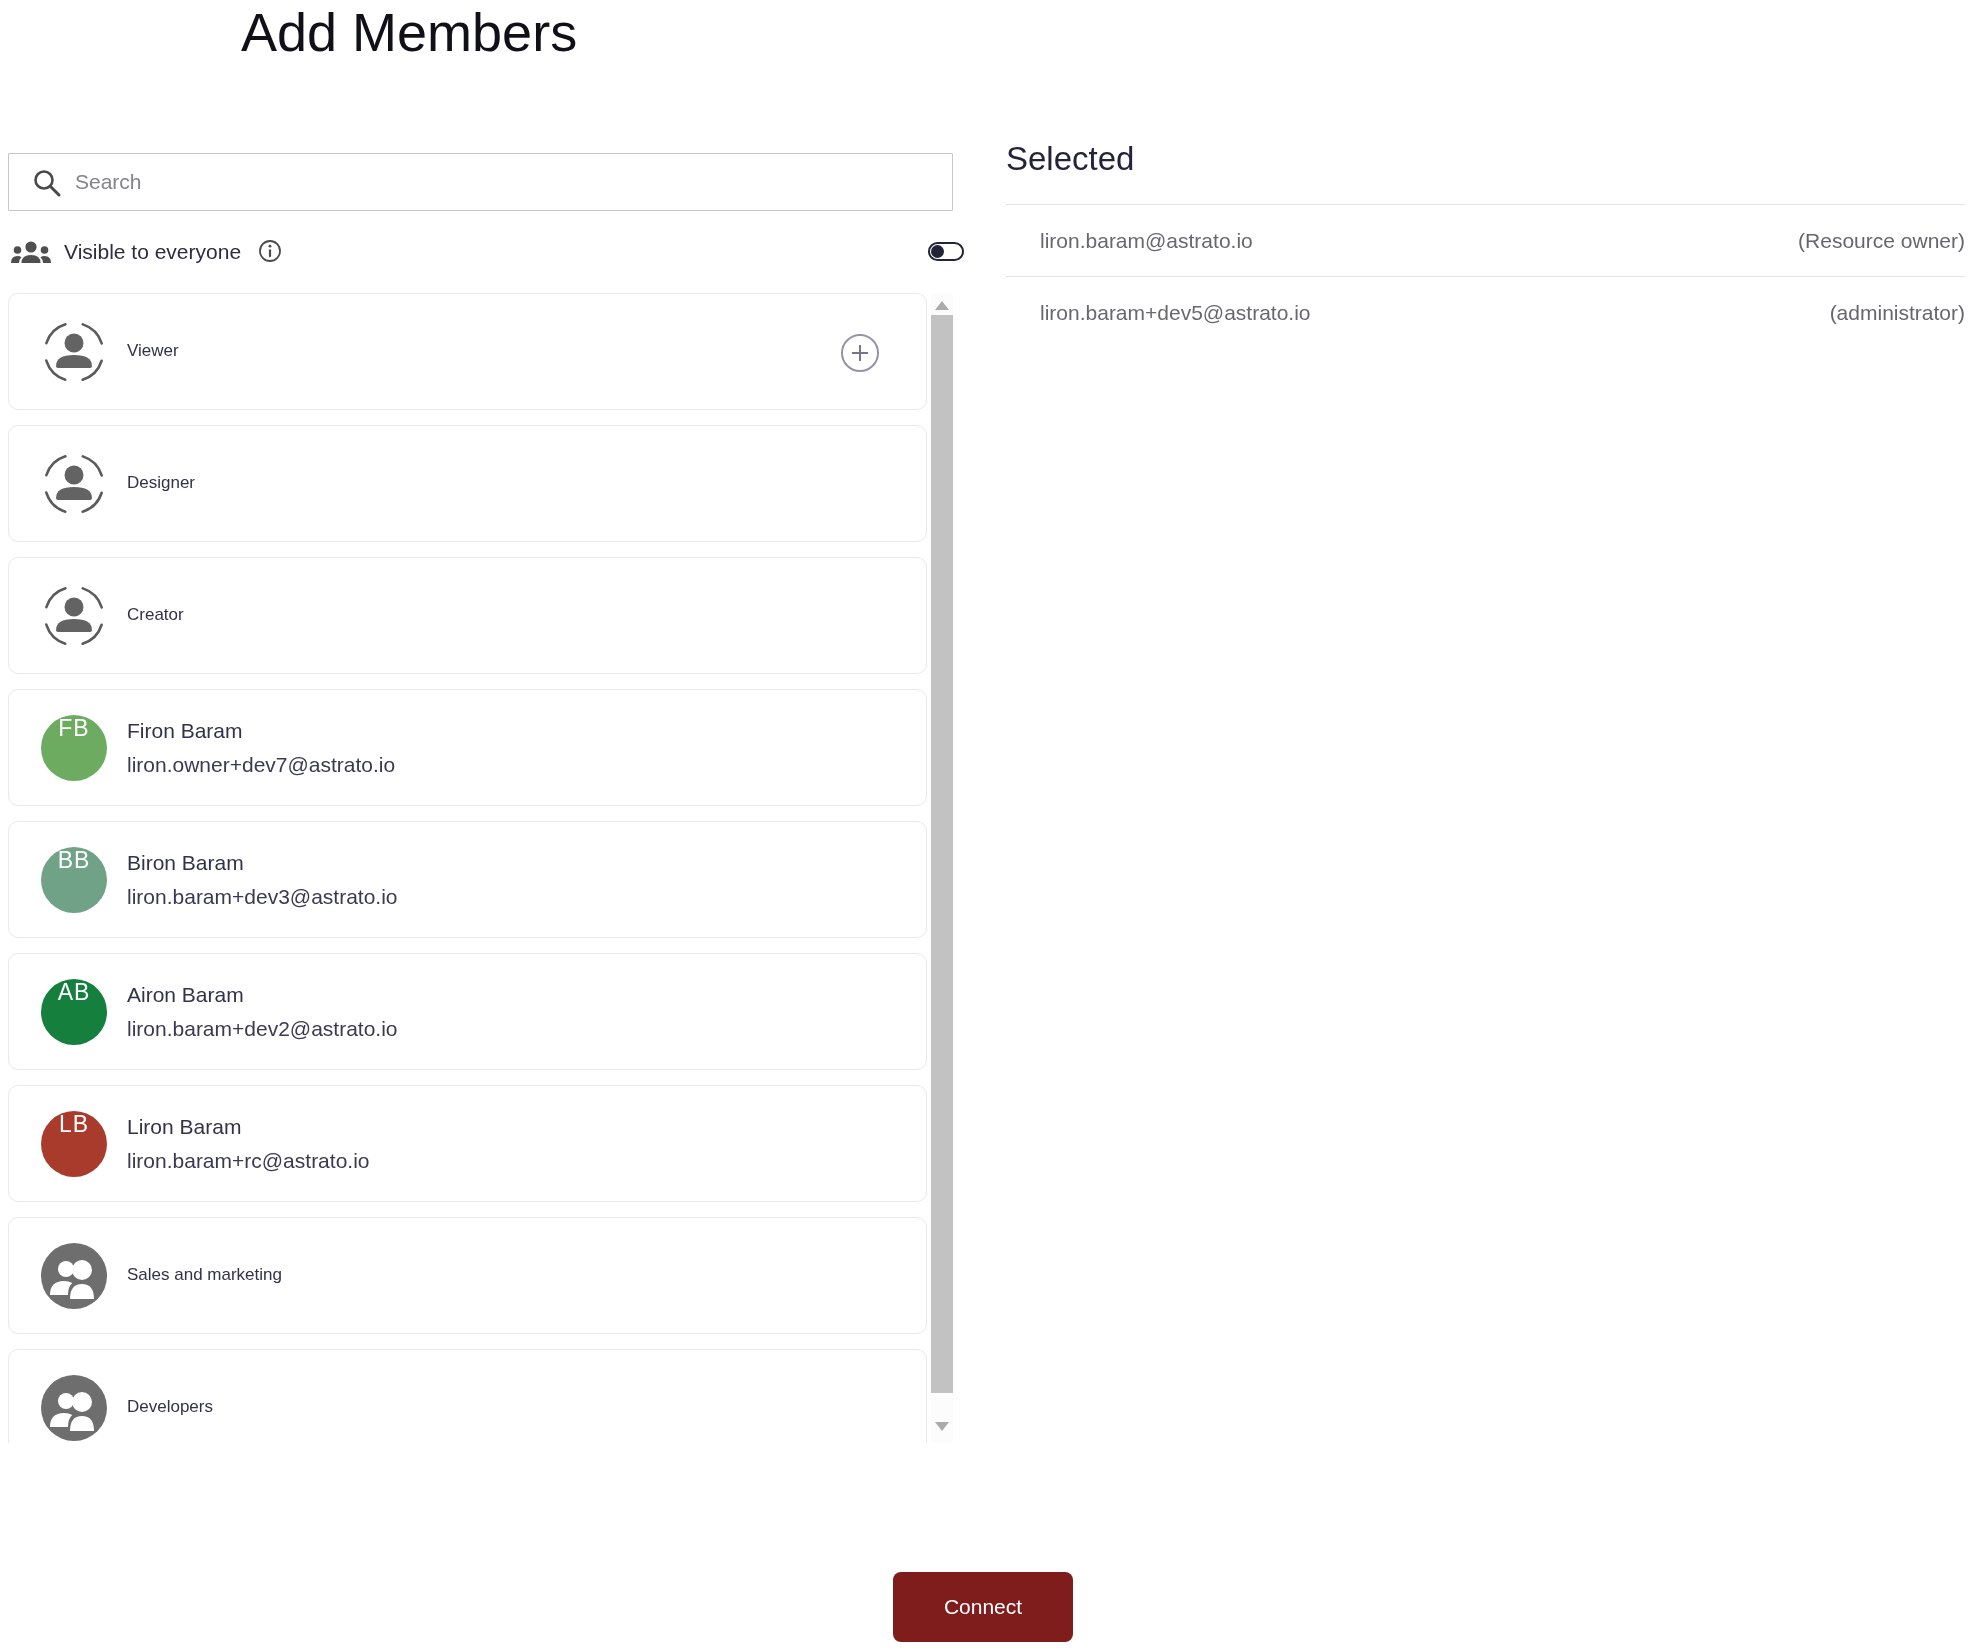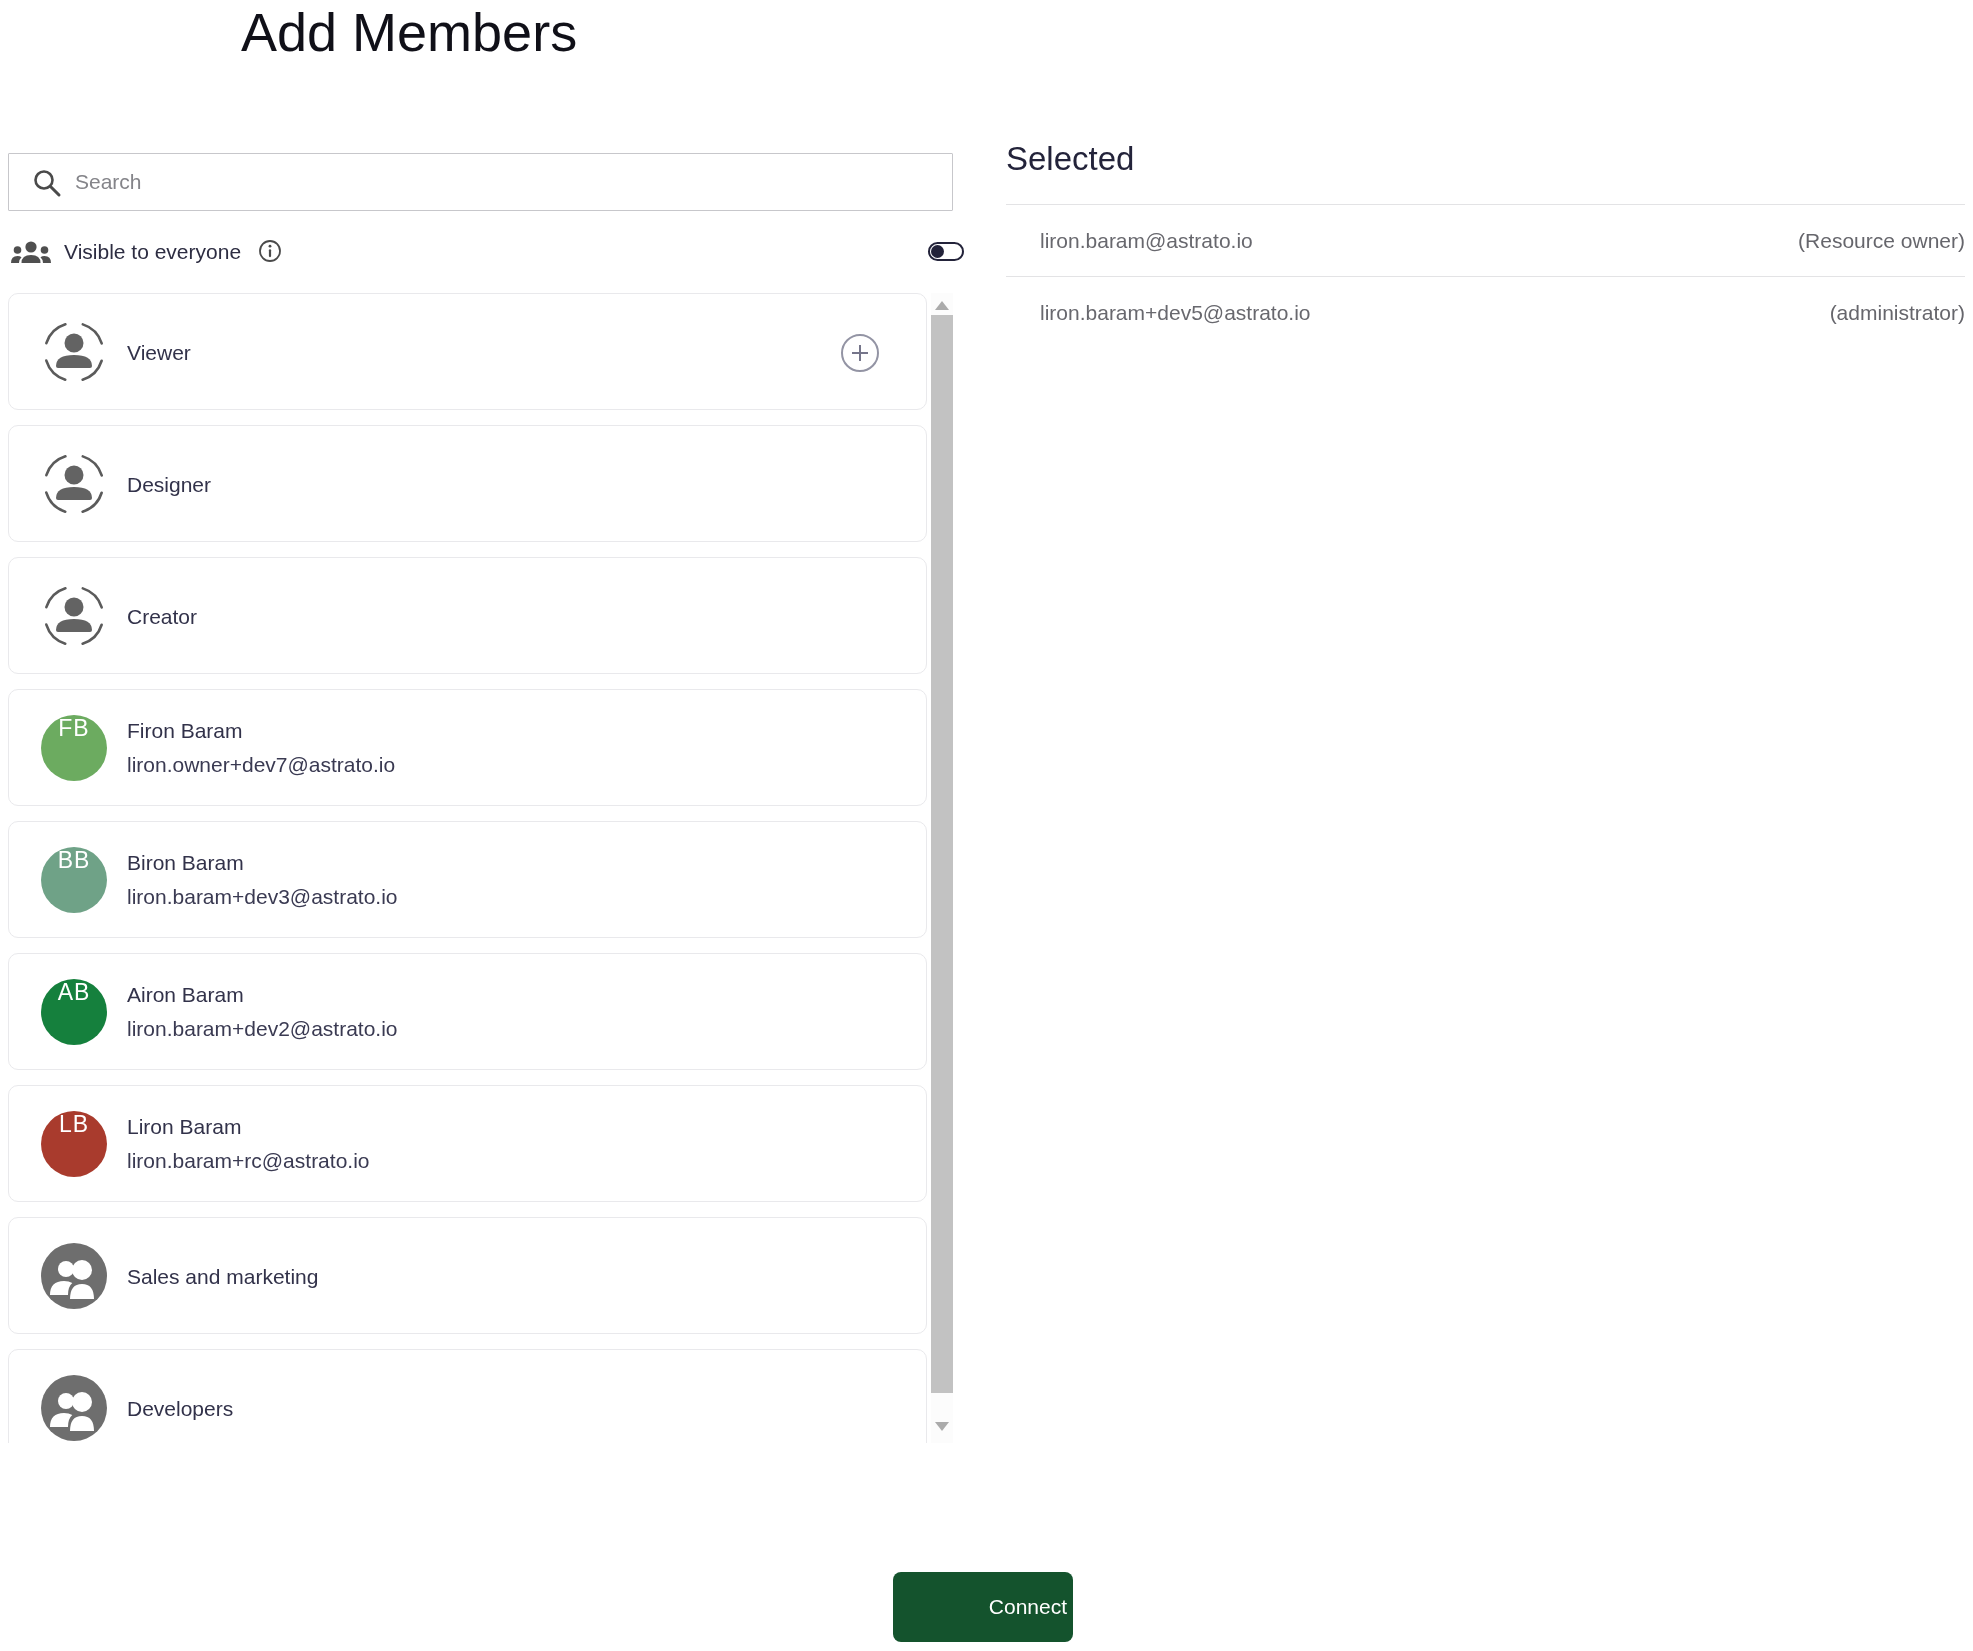--- a/index.html
+++ b/index.html
@@ -44,21 +44,21 @@
   }
   .card .lead{position:absolute;left:32px;top:25px;width:66px;height:66px;}
   .avatar{
     width:66px;height:66px;border-radius:50%;display:flex;justify-content:center;
   }
   .avatar-text{color:#fff;font-size:23px;font-weight:300;letter-spacing:1px;}
   .group-badge{
     width:66px;height:66px;border-radius:50%;background:#6e6e6e;overflow:hidden;
     display:flex;align-items:center;justify-content:center;
   }
-  .card-label{position:absolute;left:118px;top:47px;font-size:21px;color:#32324a;}
+  .card-label{position:absolute;left:118px;top:47px;font-size:17px;color:#32324a;}
   .texts{position:absolute;left:118px;top:24px;}
   .card-name{font-size:21px;line-height:34px;color:#32324a;}
   .card-email{font-size:21px;line-height:34px;color:#3a3a52;}
   .add-btn{
     position:absolute;right:46px;top:39px;width:40px;height:40px;border-radius:50%;
     box-sizing:border-box;background:transparent;border:none;padding:0;cursor:pointer;
   }
   
   .scrollbar{position:absolute;left:931px;top:293px;width:22px;height:1150px;background:#fcfcfc;}
   .sb-thumb{position:absolute;left:0;top:22px;width:22px;height:1078px;background:#c2c2c2;}
@@ -236,13 +236,13 @@
     <span class="sel-email">liron.baram@astrato.io</span>
     <span class="sel-role">(Resource owner)</span>
   </div>
       <div class="sel-row">
     <span class="sel-email">liron.baram+dev5@astrato.io</span>
     <span class="sel-role">(administrator)</span>
   </div>
     </div>
 </div>
 
-<button class="connect-btn" style="background: #14532d; text-align: right;">Connect</button>
+<button class="connect-btn" style="background: #7f1d1d;">Connect</button>
 
 </body></html>

